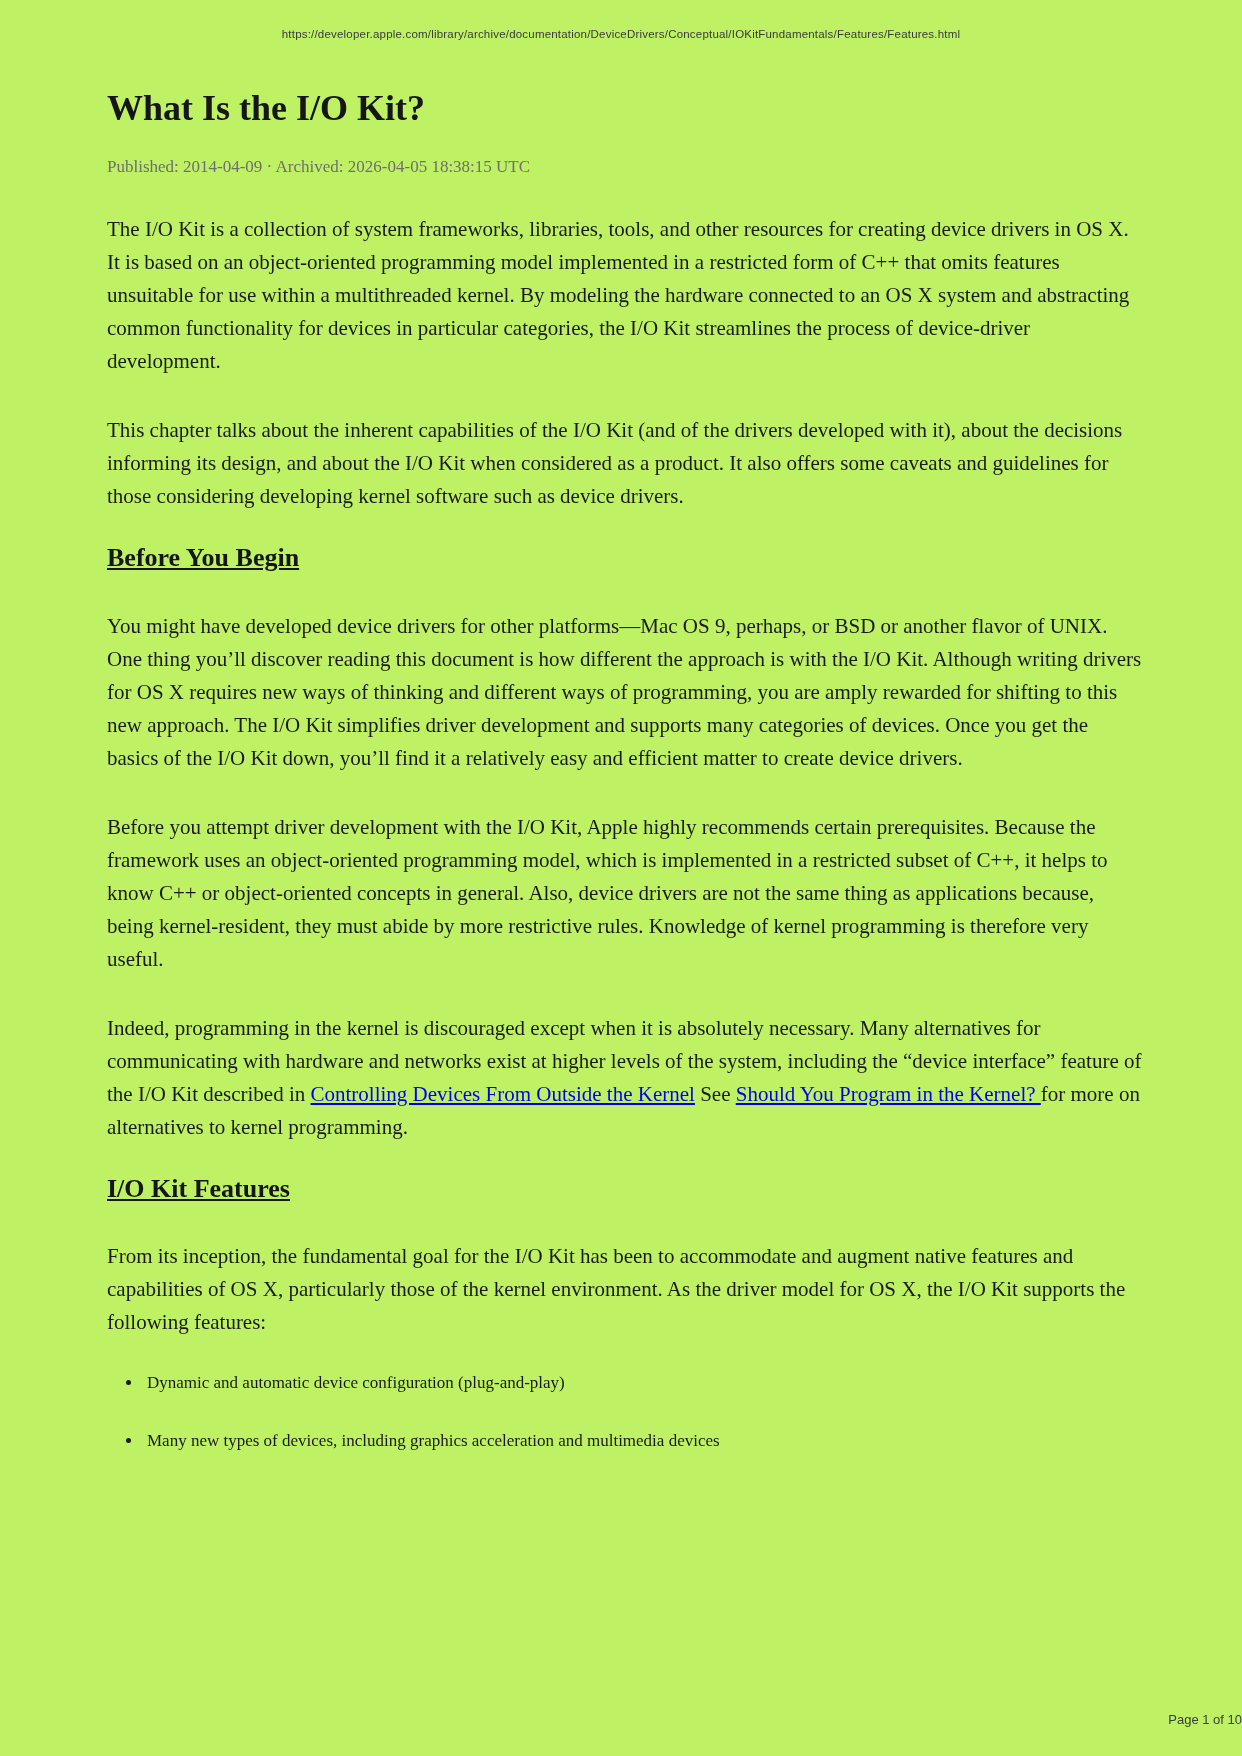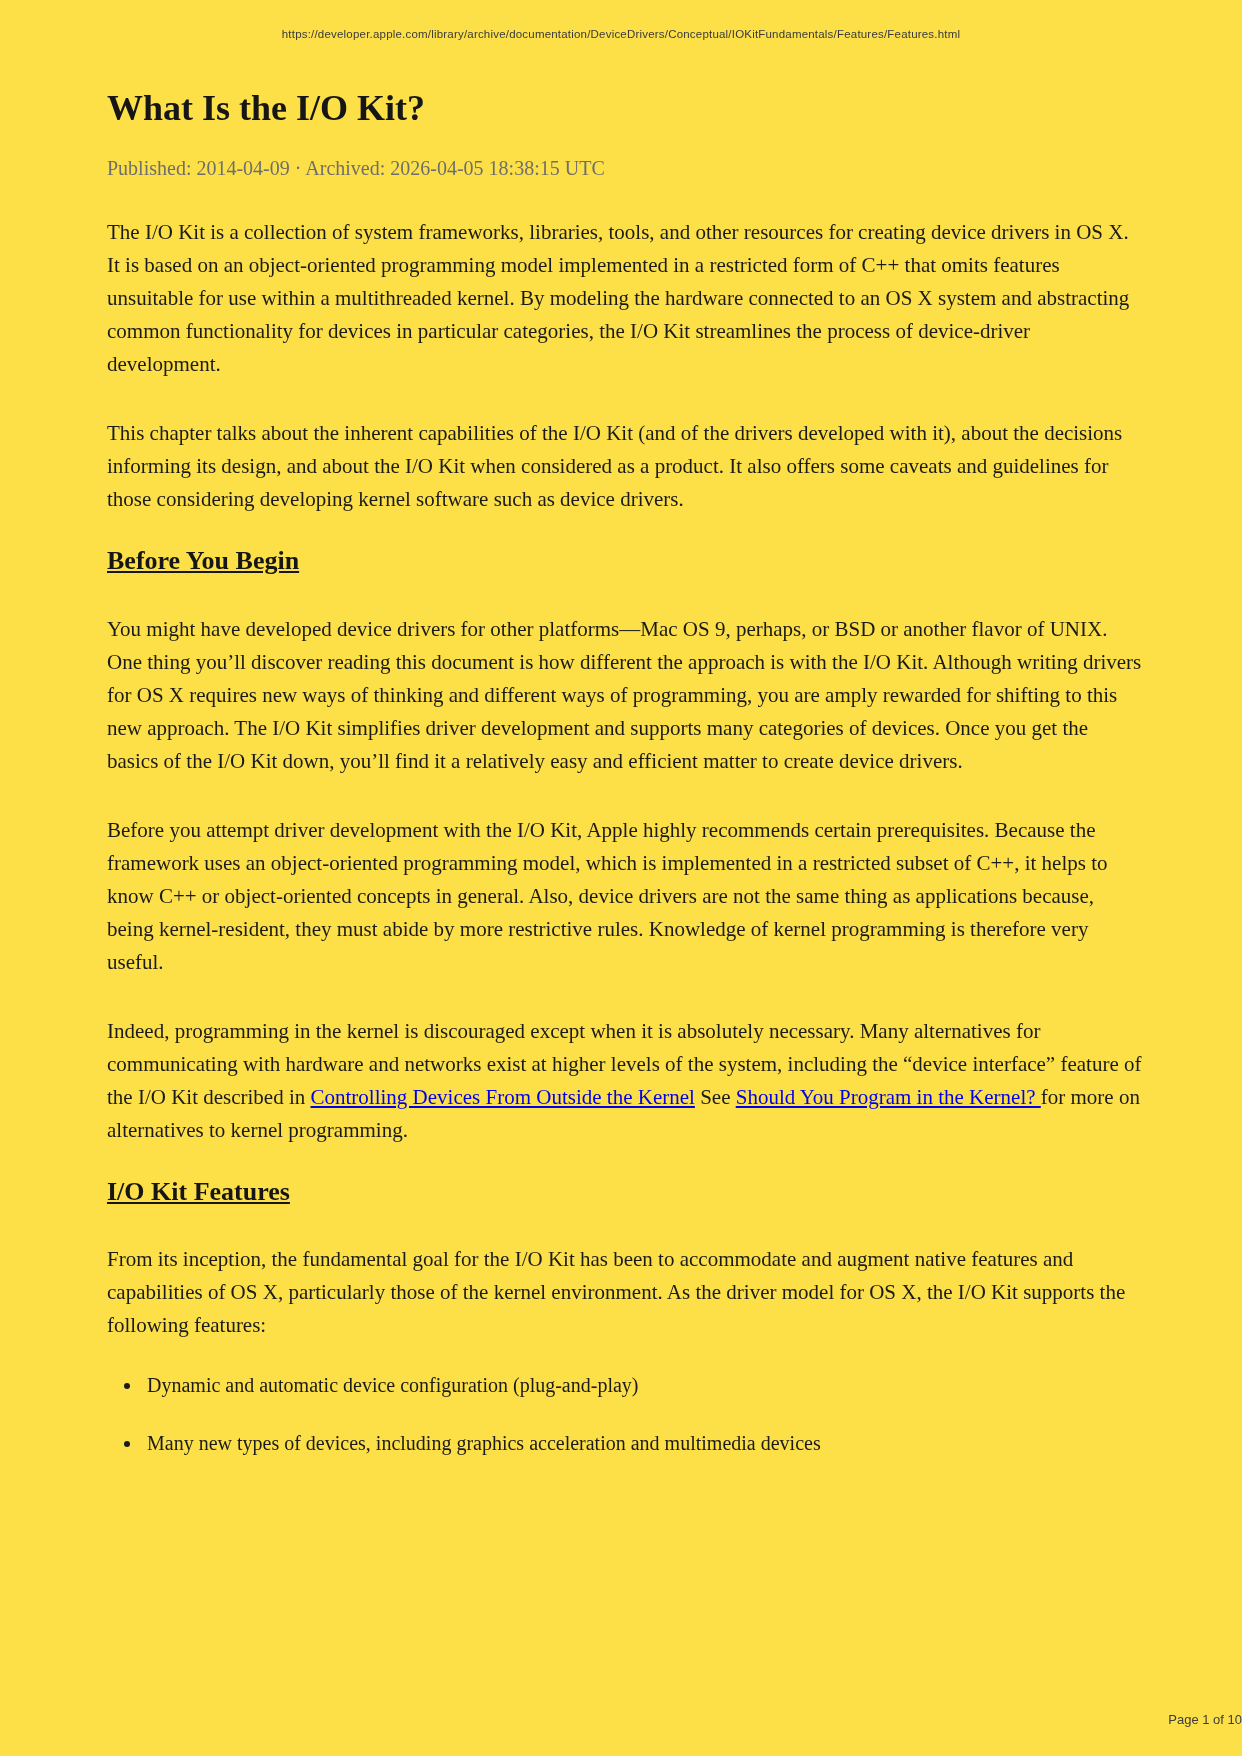--- a/index.html
+++ b/index.html
@@ -1,21 +1,21 @@
 <!DOCTYPE html>
 <html><head>
 <meta charset="utf-8">
 <style>
   * { margin: 0; padding: 0; box-sizing: border-box; }
   html, body { background: #ffffff; }
   .page {
     position: relative;
     width: 1242px;
     height: 1756px;
-    background: #fde047;
+    background: #bef264;
     overflow: hidden;
     font-family: "Liberation Serif", serif;
     color: #1b1b1b;
   }
   .url-bar {
     position: absolute;
     top: 28px;
     left: 0;
     width: 100%;
     text-align: center;
@@ -32,21 +32,21 @@
     padding-top: 88px;
   }
   h1.doc-title {
     font-size: 36px;
     font-weight: bold;
     line-height: 1.15;
     color: #161616;
   }
   .meta {
     margin-top: 28px;
-    font-size: 20px;
+    font-size: 17px;
     color: #6e6e6e;
   }
   p.body {
     margin-top: 36px;
     font-size: 21px;
     line-height: 33px;
     color: #1b1b1b;
   }
   h2.section-heading {
     margin-top: 29px;
@@ -60,21 +60,21 @@
     color: #0000ee;
     text-decoration: underline;
     cursor: pointer;
   }
   ul.feature-list {
     margin-top: 27px;
     padding-left: 36px;
     list-style: disc outside;
   }
   ul.feature-list li {
-    font-size: 20px;
+    font-size: 17px;
     line-height: 33px;
     margin-bottom: 25px;
     padding-left: 4px;
     color: #1b1b1b;
   }
   .footer {
     position: absolute;
     top: 1712px;
     left: 0;
     width: 100%;

